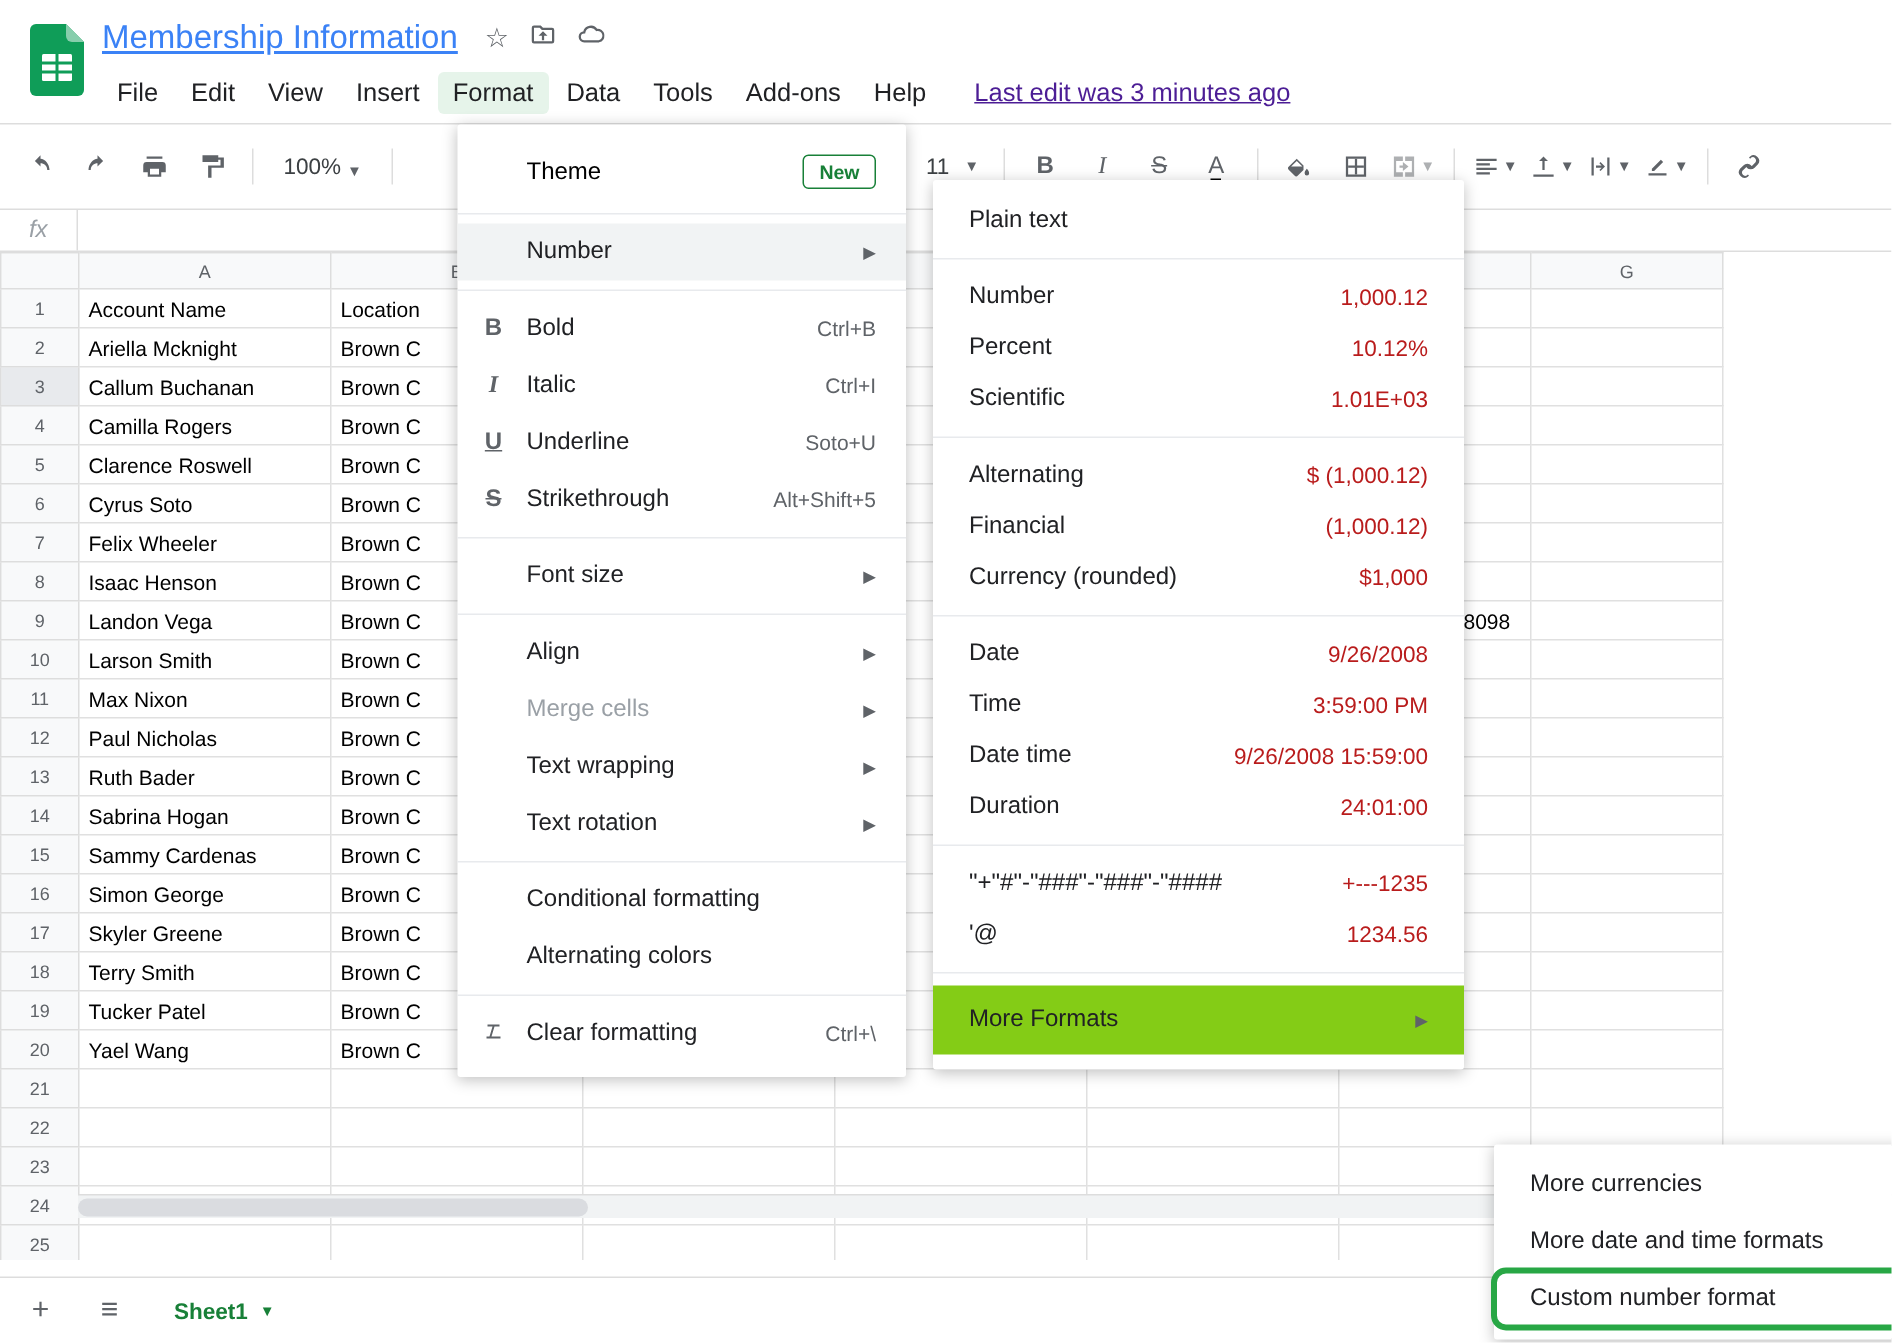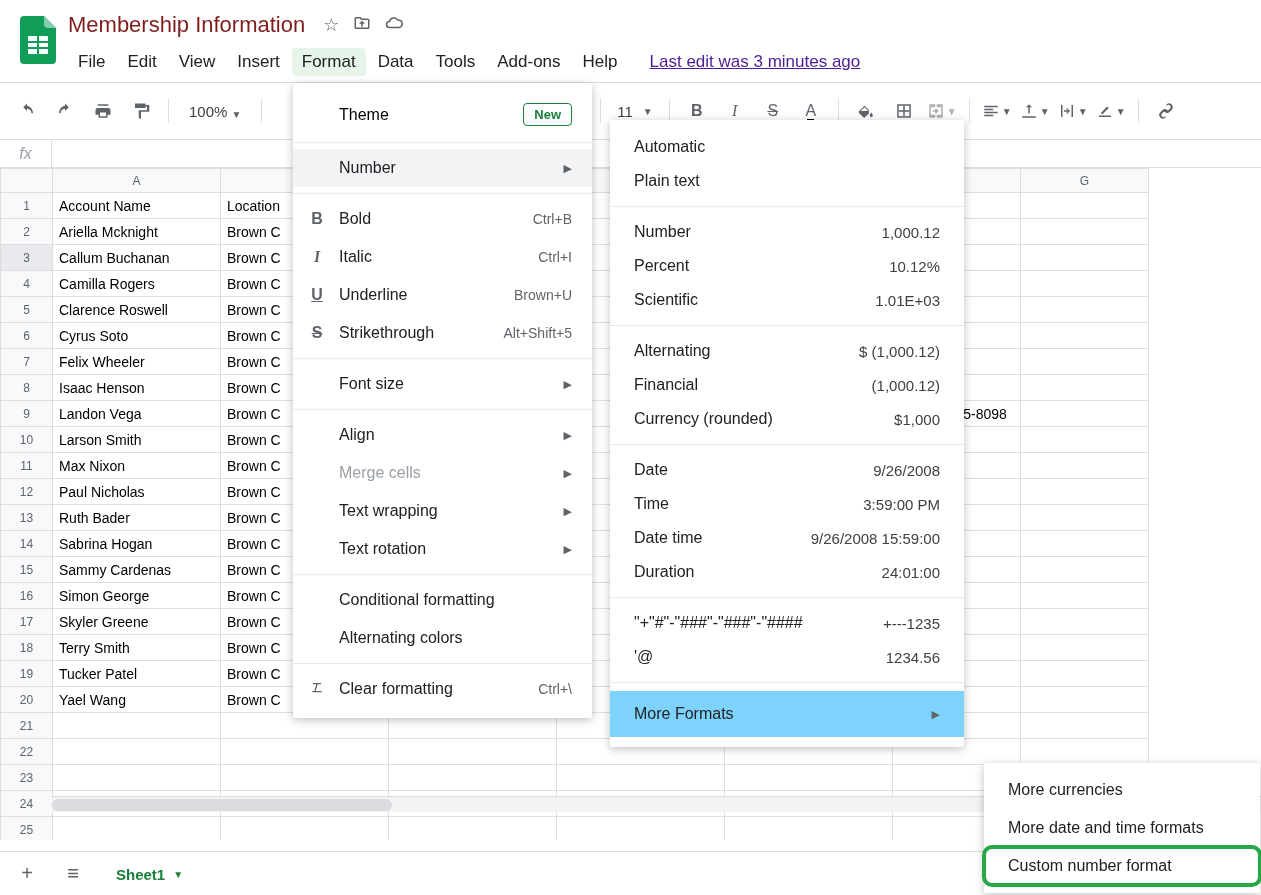--- a/index.html
+++ b/index.html
@@ -2,21 +2,21 @@
 <html><head>
 <meta charset="utf-8">
 <style>
   * { box-sizing: border-box; margin: 0; padding: 0; font-family: Arial, sans-serif; }
   body { width: 1261px; height: 895px; overflow: hidden; background: #fff; position: relative; }
   .topbar { display: flex; align-items: flex-start; padding: 8px 8px 0 8px; border-bottom: 1px solid #ddd; height: 83px; }
   .logo { width: 40px; height: 52px; margin: 6px 10px 0 10px; display:flex; align-items:center; justify-content:center; }
   .logo svg { width: 36px; height: 48px; }
   .title-area { display:flex; flex-direction:column; }
   .title-row { display:flex; align-items:center; gap: 12px; padding-top: 4px;}
-  .doc-title { font-size: 22px; color:#7f1d1d; letter-spacing:0; }
+  .doc-title { font-size: 22px; color:#3b82f6; letter-spacing:0;text-decoration:underline; }
   .title-icons { display:flex; gap: 14px; color:#5f6368; margin-left: 6px;}
   .title-icons span { font-size:18px; cursor:default; }
   .menu-row { display:flex; gap: 2px; padding-top: 10px; font-size:17px; color:#202124; }
   .menu-item { padding: 4px 10px; cursor:pointer; }
   .menu-item.active { background:#e6f4ea; border-radius:4px; }
   .last-edit { color:#4c1d95; text-decoration:underline; margin-left:20px; padding:4px 0;}
   .toolbar { height:57px; border-bottom:1px solid #ddd; display:flex; align-items:center; padding:0 10px; gap:4px; position:relative; }
   .tb-btn { width:34px; height:34px; display:flex; align-items:center; justify-content:center; color:#5f6368; border-radius:4px; }
   .tb-sep { width:1px; height:24px; background:#ddd; margin:0 6px;}
   .zoom { display:flex; align-items:flex-end; gap:4px; font-size:15px; color:#3c4043; padding:0 10px;}
@@ -34,37 +34,37 @@
   .col-A{width:168px;} .col-B{width:168px;} .col-C{width:168px;} .col-D{width:168px;} .col-E{width:168px;} .col-F{width:128px;} .col-G{width:128px;}
   .hscroll { position:absolute; bottom:28px; left:52px; right:0; height:16px; background:#f1f3f4; border-top:1px solid #ddd;}
   .hscroll-handle { position:absolute; left:0; top:2px; width:340px; height:12px; background:#dadce0; border-radius:6px;}
   .bottom-bar { position:absolute; bottom:0; left:0; right:0; height:44px; border-top:1px solid #ddd; display:flex; align-items:center; padding:0 10px; gap:12px; background:#fff;}
   .add-sheet, .all-sheets { width:34px; height:34px; display:flex; align-items:center; justify-content:center; color:#5f6368; font-size:20px;}
   .sheet-tab { display:flex; align-items:center; gap:8px; padding:6px 14px; border-top:2px solid transparent; color:#188038; font-size:15px; font-weight:700;}
   .sheet-tab.active { border-bottom: none; }
   .sheet-tab .chev{ font-size:10px; color:#188038; }
 
   
-  .menu { position:absolute; background:#fff; box-shadow:0 2px 10px rgba(0,0,0,0.25); border-radius:2px; z-index:50; }
+  .menu { position:absolute; background:#fff; box-shadow:0 2px 10px rgba(0,0,0,0.25); border-radius:2px; z-index:50;margin-left:12px; }
   .format-menu { left:293px; top:83px; width:299px; padding:10px 0; }
   .fm-row { display:flex; align-items:center; justify-content:space-between; padding:10px 20px 10px 46px; font-size:16px; color:#202124; position:relative;}
   .fm-row .lefticon { position:absolute; left:14px; width:20px; text-align:center; color:#5f6368; font-weight:bold;}
   .fm-row .rt { color:#5f6368; font-size:14px;}
   .fm-row.hover { background:#f1f3f4;}
   .fm-row .arrow { font-size:11px; color:#5f6368;}
   .fm-row.disabled { color:#9aa0a6;justify-content:space-between; }
   .fm-sep { height:1px; background:#e8eaed; margin:6px 0;}
   .theme-row { display:flex; align-items:center; justify-content:space-between; padding:10px 20px 10px 46px; font-size:16px;}
   .new-badge { border:1.5px solid #188038; color:#188038; font-size:13px; font-weight:bold; padding:3px 10px; border-radius:4px;}
 
   .number-menu { left:610px; top:120px; width:354px; padding:10px 0; max-height: 760px;}
   .nm-row { display:flex; align-items:center; justify-content:space-between; padding:8px 24px; font-size:16px; color:#202124;}
-  .nm-row .ex { color:#404040; font-size:15px;}
+  .nm-row .ex { color:#b91c1c; font-size:15px;}
   .nm-sep { height:1px; background:#e8eaed; margin:8px 0;}
-  .nm-row.hover { background:#7dd3fc;}
+  .nm-row.hover { background:#84cc16;}
   .nm-row .arrow { font-size:11px; color:#5f6368;}
 
   .more-menu { left:984px; top:763px; width:276px; padding:8px 0;}
   .mm-row { padding:10px 24px; font-size:16px; color:#202124;}
   .mm-row.highlight { outline:4px solid #28a745; outline-offset:-2px; border-radius:8px;}
 
   .underline-a { position:relative; }
   .underline-a::after{ content:''; position:absolute; left:2px; right:2px; bottom:-2px; height:3px; background:#000;}
   .icon-svg { width:18px; height:18px; fill:#5f6368; }
   .bold{font-weight:bold;} .italic{font-style:italic;} .strike{text-decoration:line-through;}
@@ -510,21 +510,21 @@
       <span class="rt">Ctrl+B</span>
     </div>
   <div class="fm-row">
       <span class="lefticon italic" style="font-family:serif;">I</span>
       <span>Italic</span>
       <span class="rt">Ctrl+I</span>
     </div>
   <div class="fm-row">
       <span class="lefticon" style="text-decoration:underline;">U</span>
       <span>Underline</span>
-      <span class="rt">Brown+U</span>
+      <span class="rt">Soto+U</span>
     </div>
   <div class="fm-row">
       <span class="lefticon strike">S</span>
       <span>Strikethrough</span>
       <span class="rt">Alt+Shift+5</span>
     </div>
   <div class="fm-sep"></div>
   <div class="fm-row">
       <span>Font size</span>
       <span class="arrow">▶</span>
@@ -558,23 +558,20 @@
       <span class="lefticon" style="font-weight:normal;"><svg width="16" height="16" viewBox="0 0 24 24" fill="#5f6368">
           <path d="M6 6h12v2h-5l-3 10h-2l3-10H6V6zm-1 12h14v2H5z"></path>
         </svg></span>
       <span>Clear formatting</span>
       <span class="rt">Ctrl+\</span>
     </div>
 </div>
 
 <div class="menu number-menu">
   <div class="nm-row">
-      <span>Automatic</span>
-    </div>
-  <div class="nm-row">
       <span>Plain text</span>
     </div>
   <div class="nm-sep"></div>
   <div class="nm-row">
       <span>Number</span>
       <span class="ex">1,000.12</span>
     </div>
   <div class="nm-row">
       <span>Percent</span>
       <span class="ex">10.12%</span>

